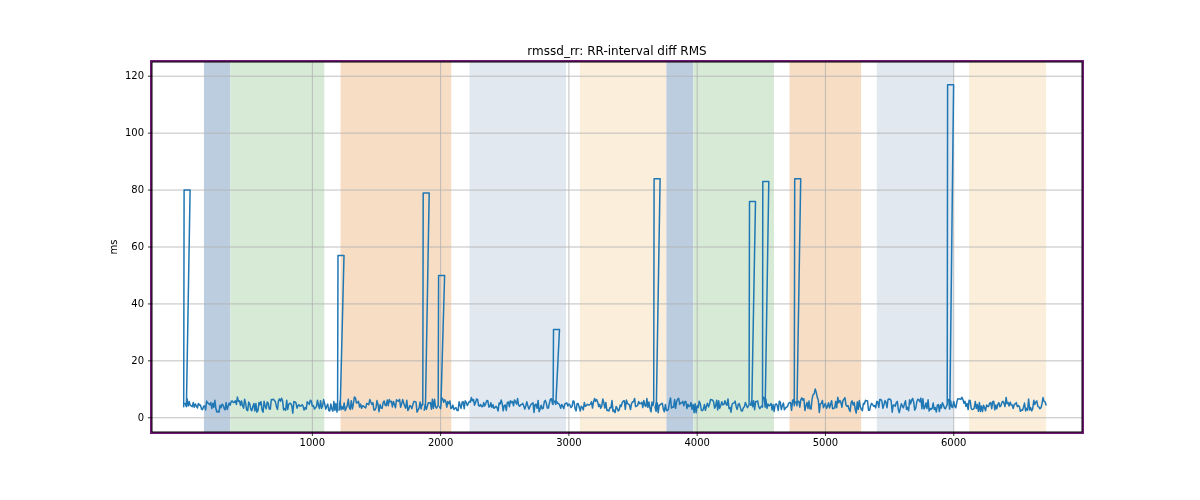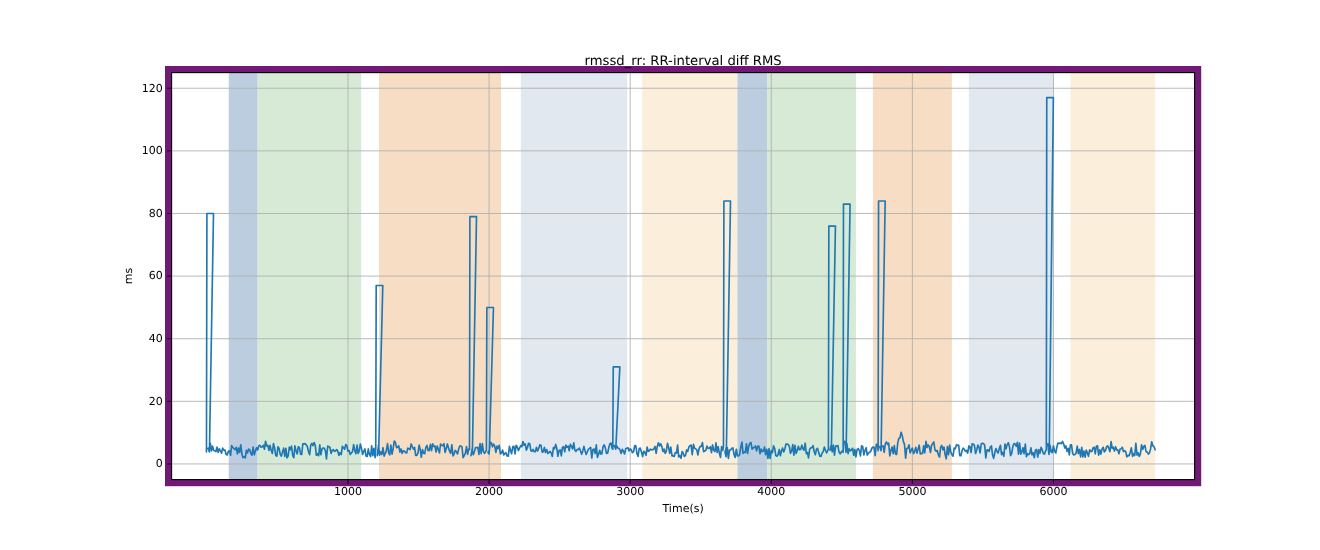--- a/index.html
+++ b/index.html
@@ -12,21 +12,21 @@
     font-size: 10px;
     color: #000000;
   }
   .figure {
     position: relative;
     width: 1200px;
     height: 500px;
   }
   .axes {
     position: absolute;
-    border: 6px solid #701a75;
+    border: 2px solid #701a75;
     background: #ffffff;
   }
   .title {
     position: absolute;
     width: 100%;
     text-align: center;
     font-size: 12px;
     top: -18px;
   }
   .xlabel {
@@ -62,21 +62,20 @@
     stroke-linejoin: round;
     stroke-linecap: round;
   }
 </style>
 </head>
 <body>
 
 <div class="figure">
   <div class="axes" id="axes" style="left: 150px; top: 60px; width: 930px; height: 370px;">
     <div class="title">rmssd_rr: RR-interval diff RMS</div>
-    <div class="xlabel">Time(s)</div>
     <div class="ylabel">ms</div>
     <svg id="plot-svg" width="930" height="370">
         <rect x="51.95172413793104" y="0" width="26.296551724137927" height="370" fill="#bccde0"></rect>
         <rect x="78.24827586206897" y="0" width="94.28275862068963" height="370" fill="#d6ead6"></rect>
         <rect x="172.5310344827586" y="0" width="16.034482758620697" height="370" fill="#ffffff"></rect>
         <rect x="188.5655172413793" y="0" width="110.95862068965519" height="370" fill="#f6ddc4"></rect>
         <rect x="299.5241379310345" y="0" width="17.958620689655163" height="370" fill="#ffffff"></rect>
         <rect x="317.48275862068965" y="0" width="96.84827586206899" height="370" fill="#e1e8f0"></rect>
         <rect x="414.33103448275864" y="0" width="13.468965517241372" height="370" fill="#ffffff"></rect>
         <rect x="427.8" y="0" width="86.5862068965518" height="370" fill="#fbeedb"></rect>

